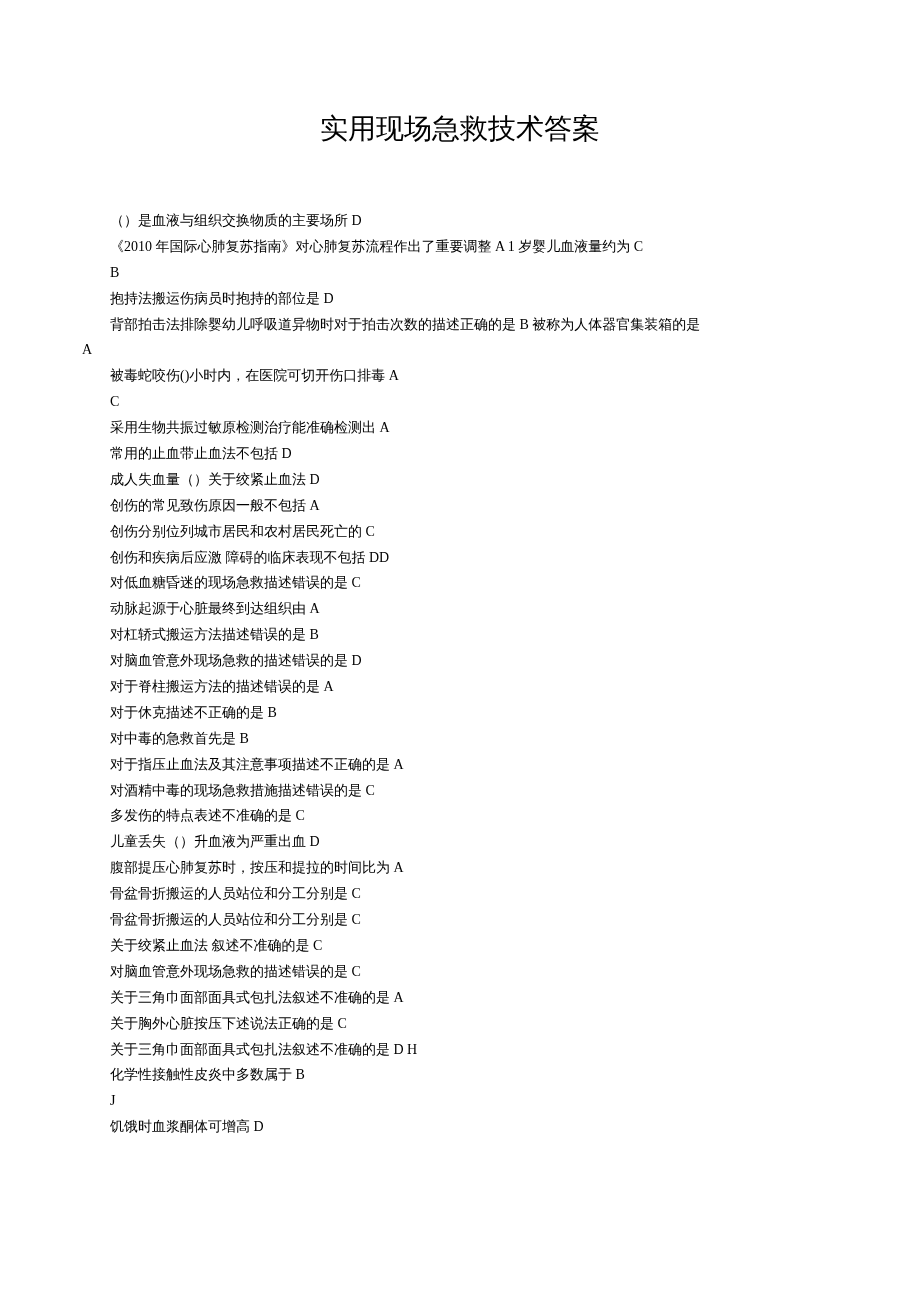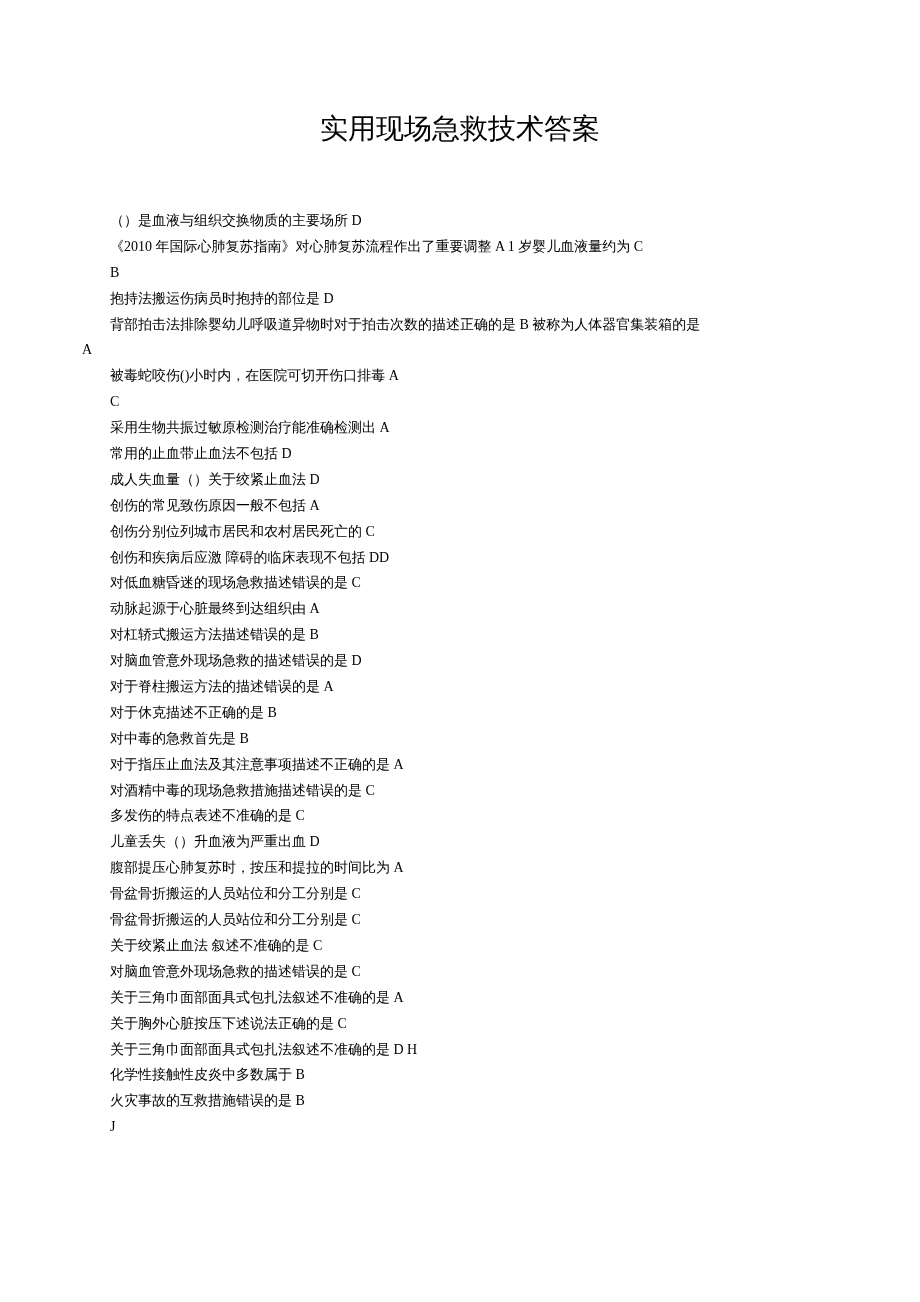--- a/index.html
+++ b/index.html
@@ -63,15 +63,15 @@
     <span class="line">儿童丢失（）升血液为严重出血 D</span>
     <span class="line">腹部提压心肺复苏时，按压和提拉的时间比为 A</span>
     <span class="line">骨盆骨折搬运的人员站位和分工分别是 C</span>
     <span class="line">骨盆骨折搬运的人员站位和分工分别是 C</span>
     <span class="line">关于绞紧止血法  叙述不准确的是 C</span>
     <span class="line">对脑血管意外现场急救的描述错误的是 C</span>
     <span class="line">关于三角巾面部面具式包扎法叙述不准确的是 A</span>
     <span class="line">关于胸外心脏按压下述说法正确的是 C</span>
     <span class="line">关于三角巾面部面具式包扎法叙述不准确的是 D H</span>
     <span class="line">化学性接触性皮炎中多数属于 B</span>
-    <span class="line">火灾事故的互救措施错误的是 B</span>
     <span class="line">J</span>
+    <span class="line">饥饿时血浆酮体可增高 D</span>
   </div>
 
 </body></html>

